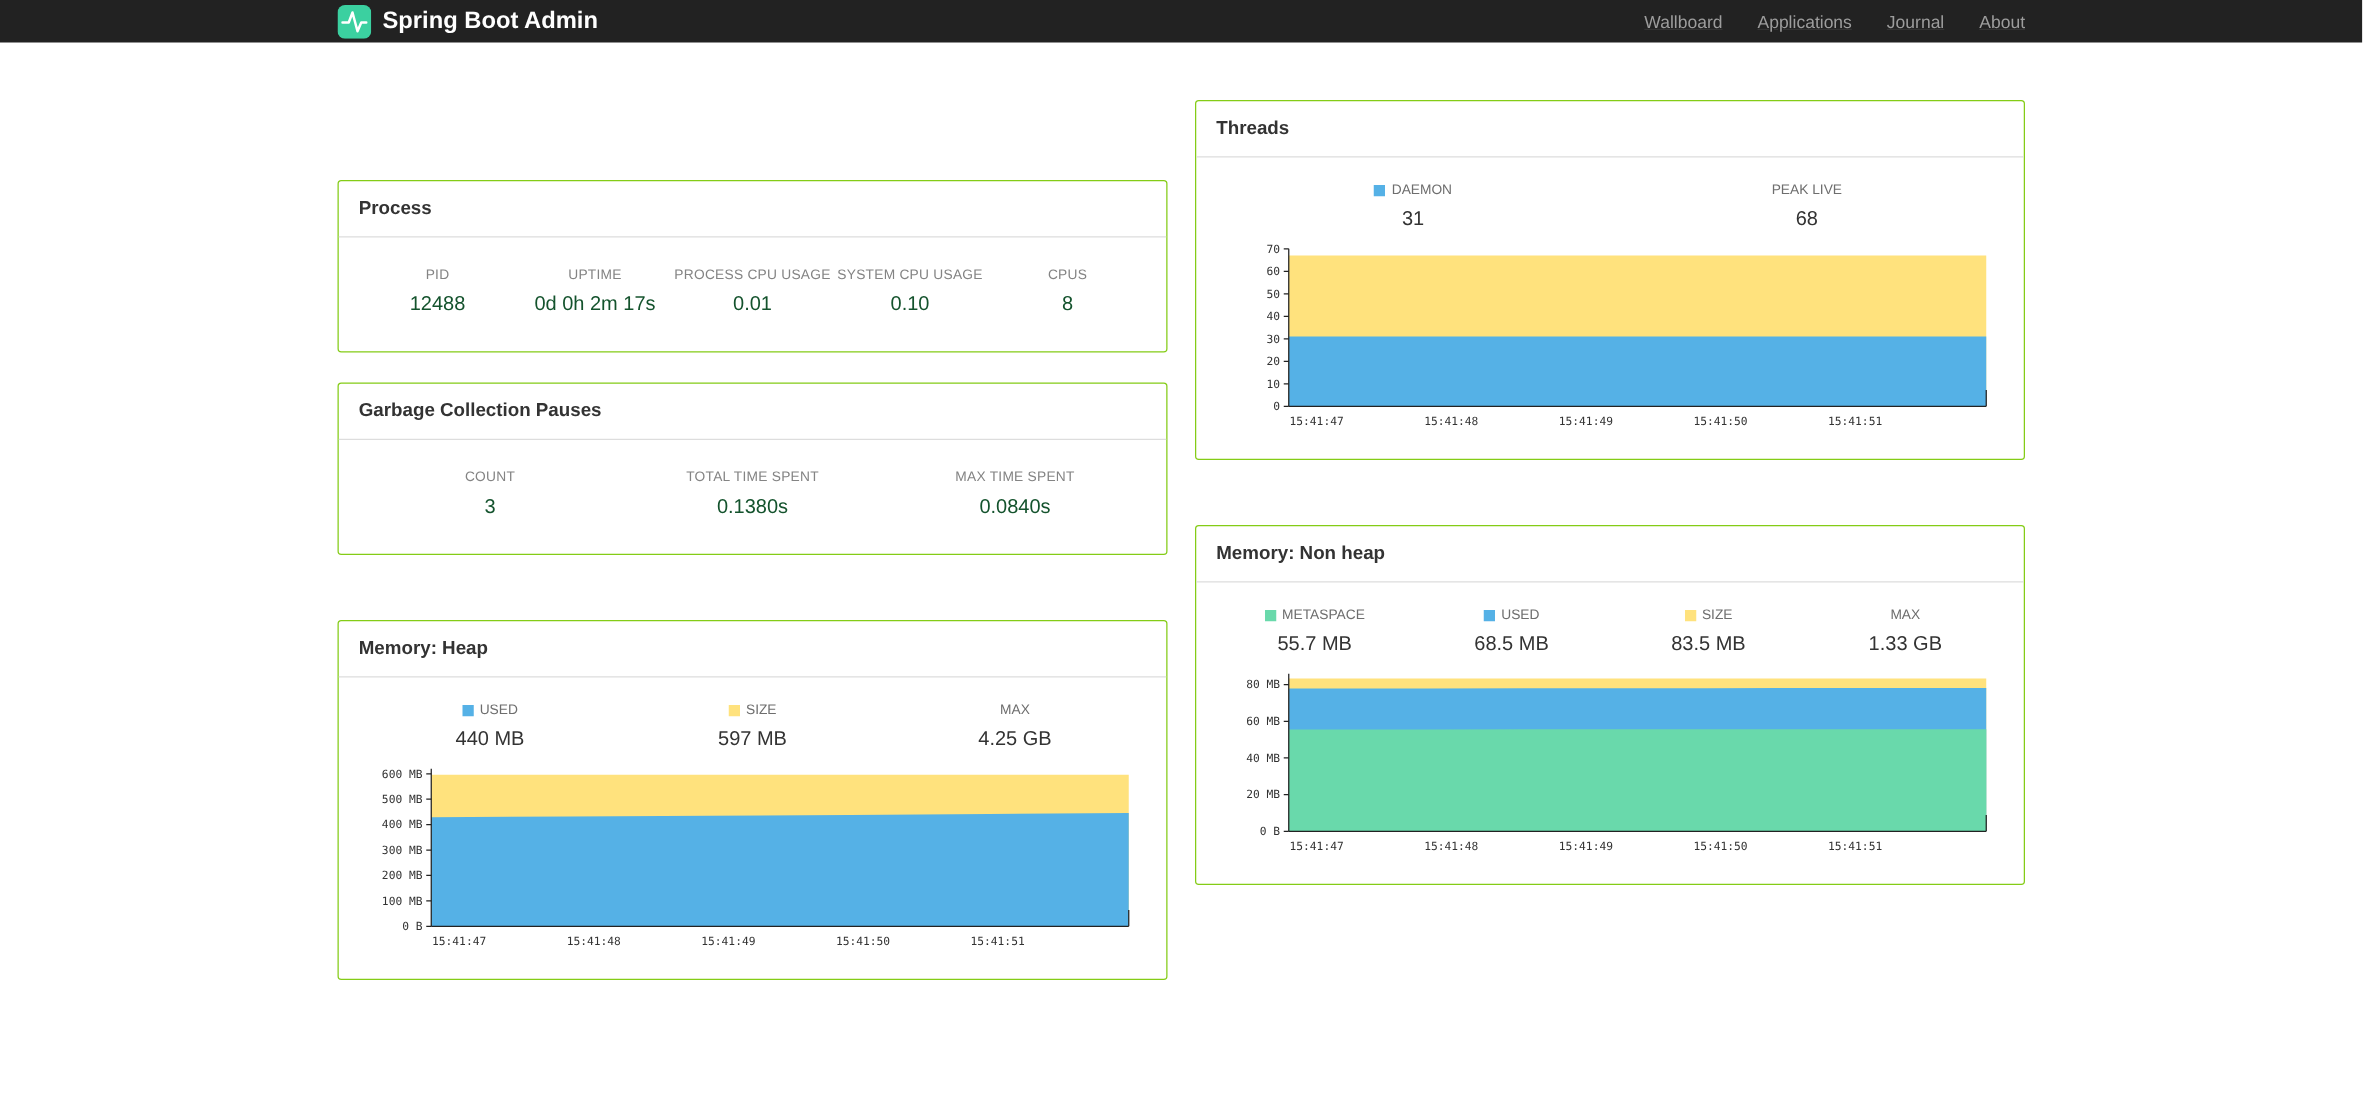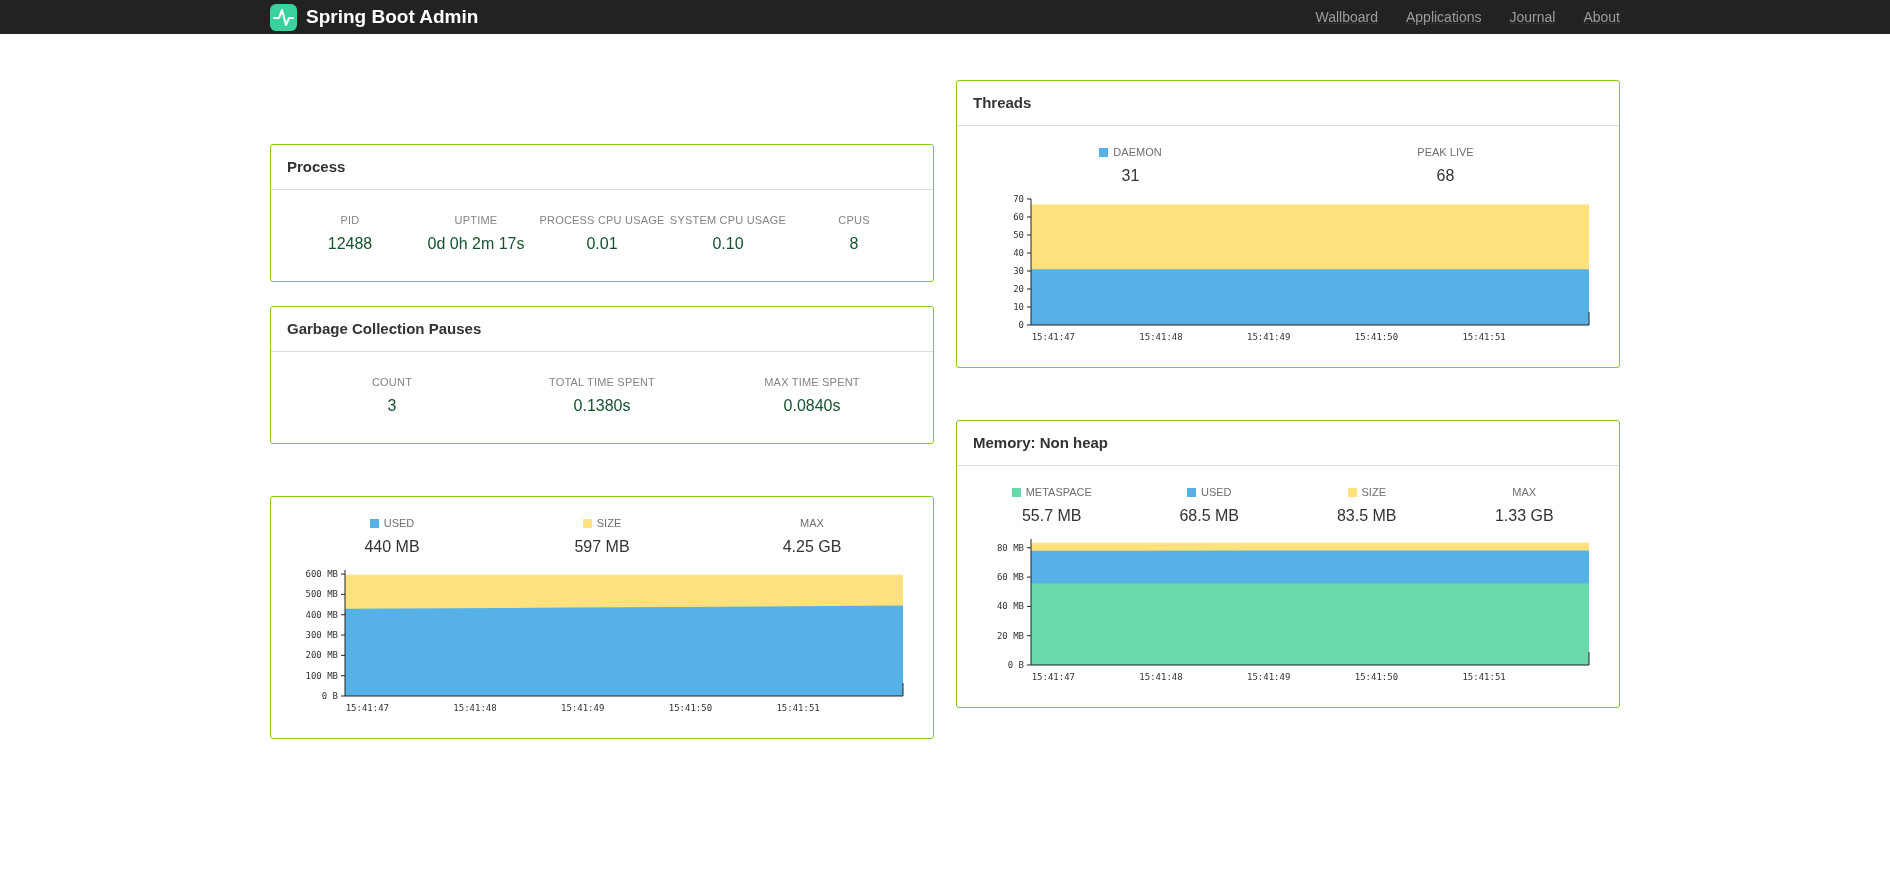--- a/index.html
+++ b/index.html
@@ -135,20 +135,23 @@
             </div>
             <div class="stat">
               <div class="stat-label">MAX TIME SPENT</div>
               <div class="stat-value">0.0840s</div>
             </div>
           </div>
         </div>
       </div>
 
       <div class="panel">
+        <div class="panel-heading">
+          <span class="panel-title">Memory: Heap</span>
+        </div>
         <div class="panel-body">
           <div class="legend-row">
             <div class="legend">
               <div class="legend-label">
                 <span class="swatch" style="background: rgb(85, 177, 230);"></span>
                 <span>USED</span>
               </div>
               <div class="legend-value">440 MB</div>
             </div>
             <div class="legend">

